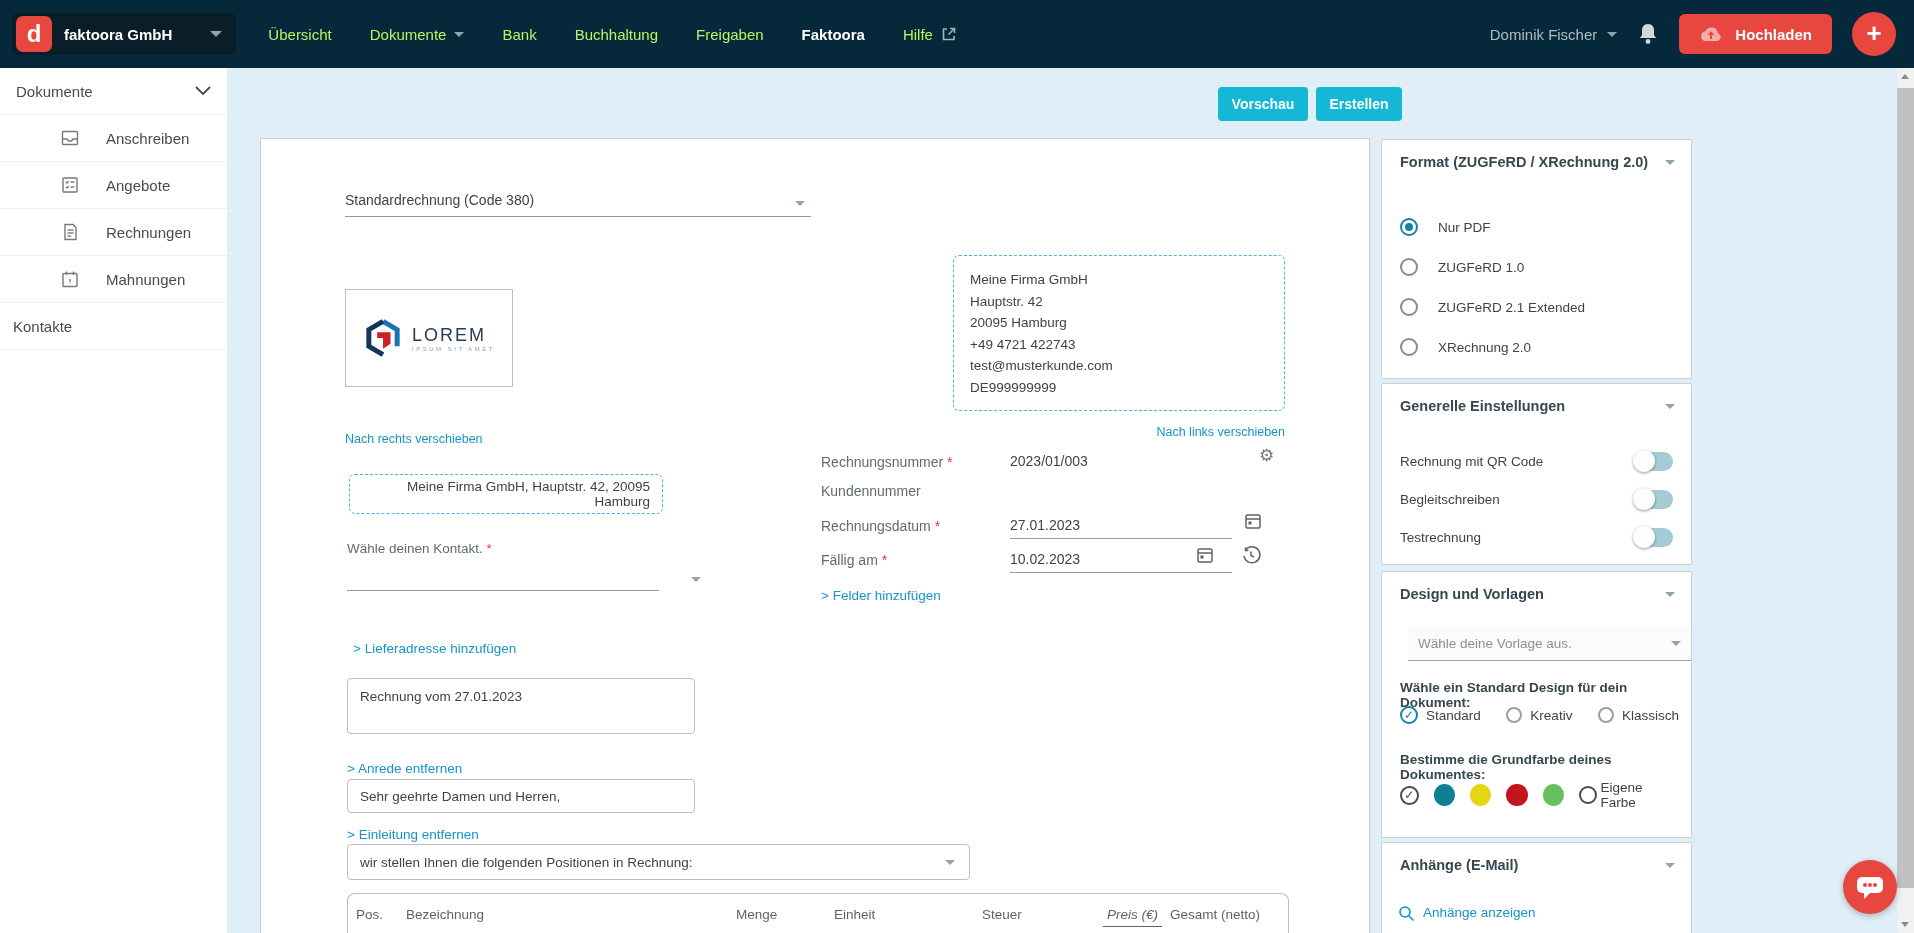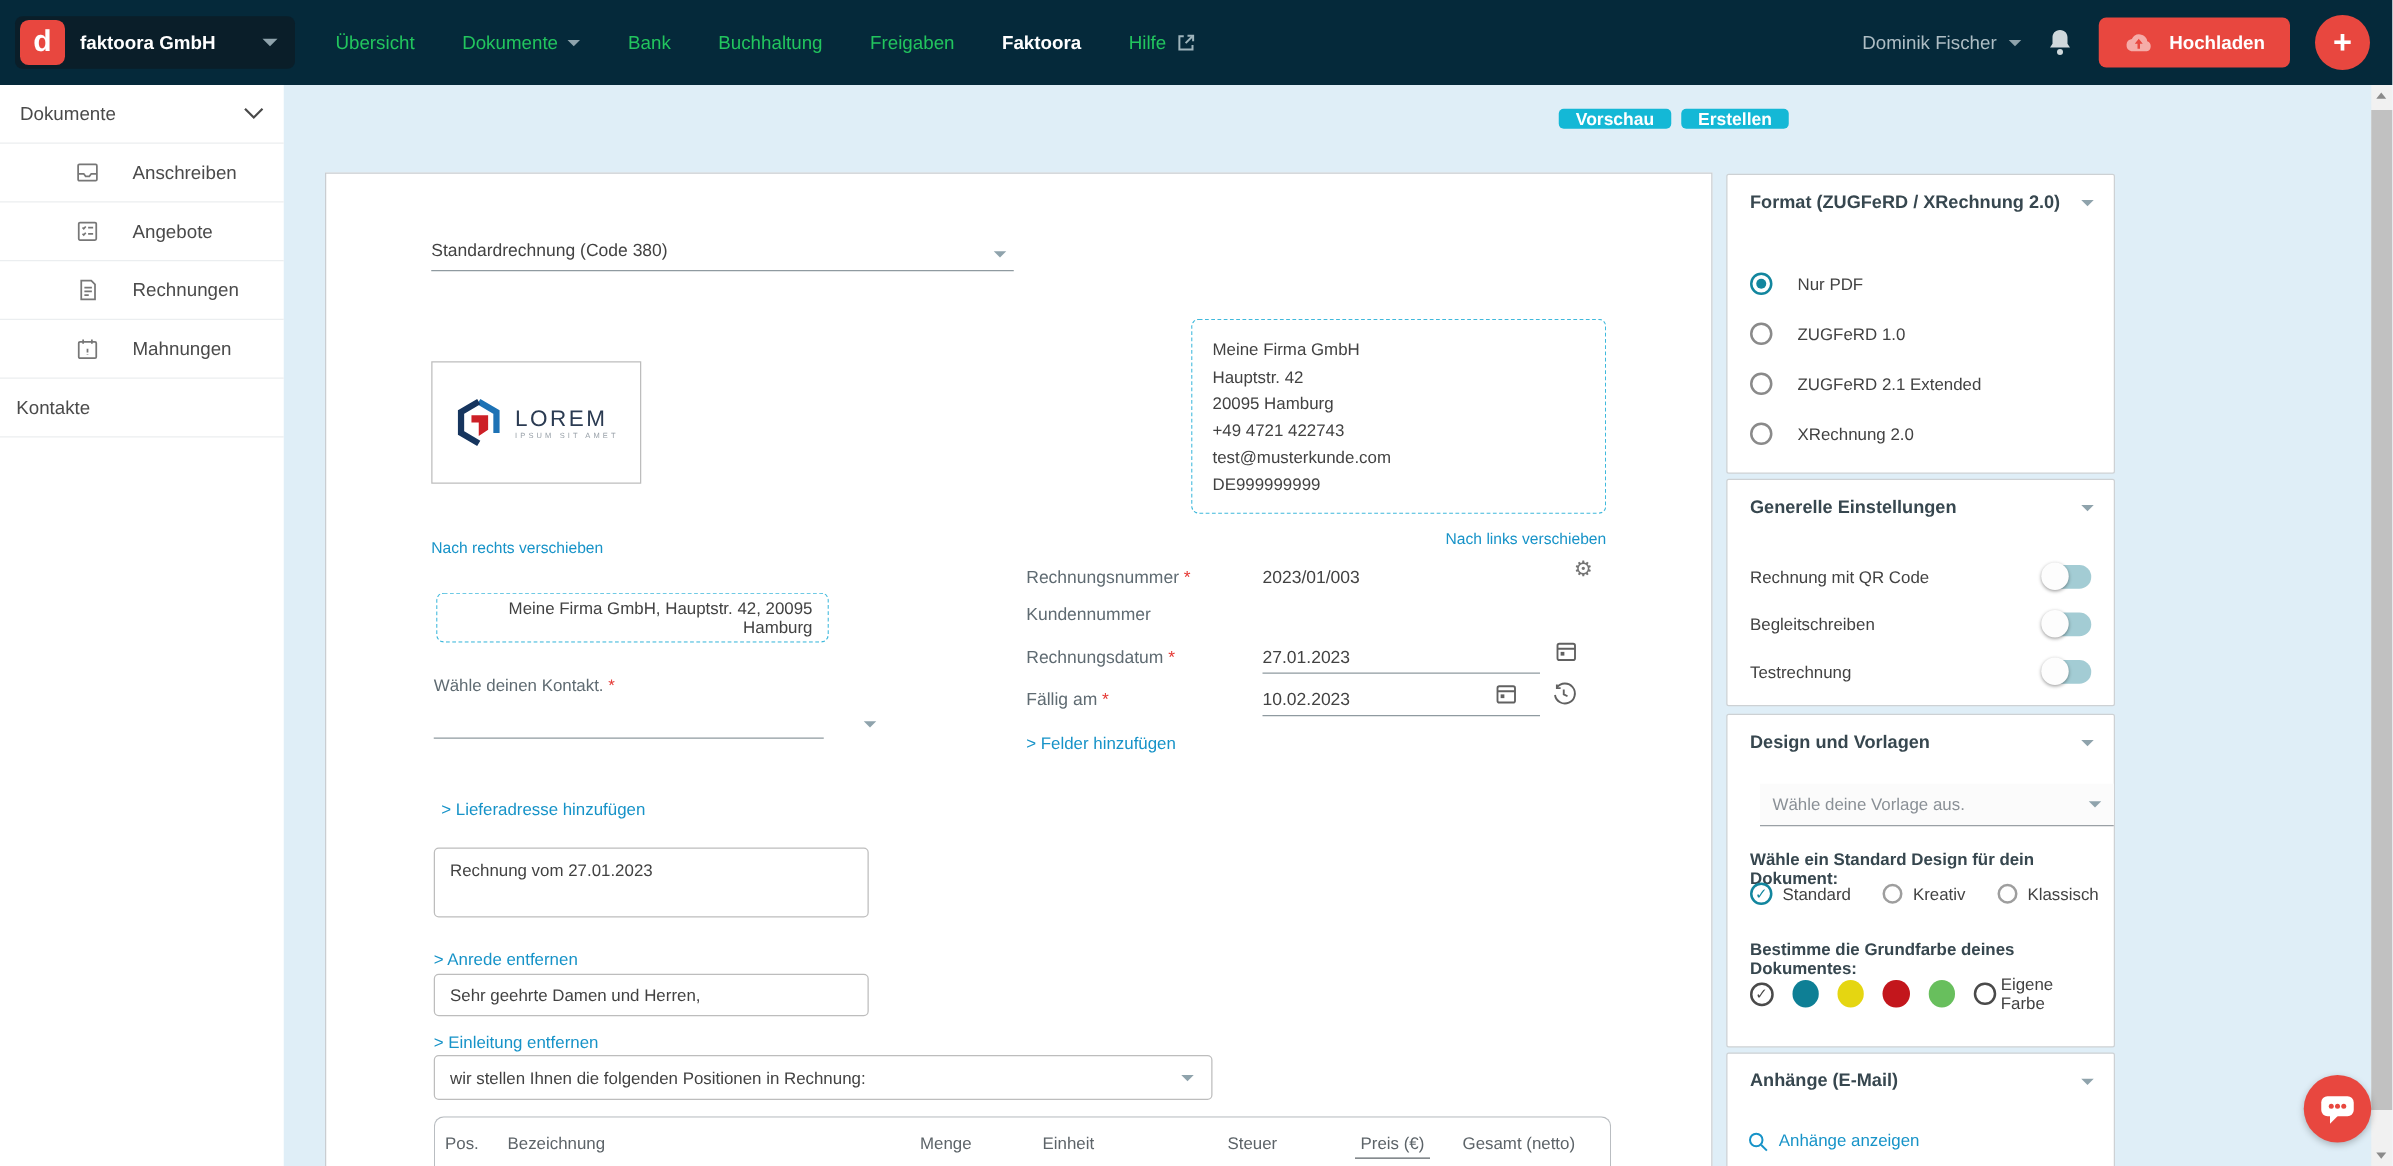--- a/index.html
+++ b/index.html
@@ -12,44 +12,44 @@
   .company-pill { display:flex; align-items:center; background:#0a1e29; border-radius:6px;
                   margin-left:12px; height:42px; padding:0 14px 0 4px; gap:12px; cursor:pointer; }
   .applogo { width:36px; height:36px; background:#e8473f; border-radius:7px; color:#fff;
              font-size:24px; font-weight:bold; display:flex; align-items:center; justify-content:center; }
   .company-name { color:#fff; font-weight:bold; font-size:15px; }
   .caret { width:0; height:0; border-left:5px solid transparent; border-right:5px solid transparent;
            border-top:5px solid #8fa3ac; display:inline-block; }
   .caret.big { border-left-width:6px; border-right-width:6px; border-top-width:6px; }
   .company-pill .caret { margin-left:26px; }
   .topnav { display:flex; align-items:center; gap:38px; margin-left:32px; }
-  .topnav .navitem { color:#22c55e; font-size:15px; cursor:pointer; display:flex; align-items:center; gap:8px; }
+  .topnav .navitem { color:#bef264; font-size:15px; cursor:pointer; display:flex; align-items:center; gap:8px; }
   .topnav .navitem.active { color:#ffffff; font-weight:bold; }
   .topbar-right { margin-left:auto; display:flex; align-items:center; gap:20px; margin-right:18px; }
   .user-menu { color:#aebdc4; font-size:15px; display:flex; align-items:center; gap:10px; cursor:pointer; }
   .btn-upload { background:#e8473f; color:#fff; border:none; border-radius:6px; height:40px;
                 padding:0 20px; font-size:15px; font-weight:bold; display:flex; align-items:center;
                 gap:12px; cursor:pointer; font-family:inherit; }
   .btn-plus { width:44px; height:44px; border-radius:50%; background:#e8473f; border:none; color:#fff;
               font-size:26px; font-weight:bold; line-height:1; cursor:pointer; display:flex;
               align-items:center; justify-content:center; padding-bottom:3px; }
 
   
   .sidebar { position:absolute; left:0; top:68px; width:227px; bottom:0; background:#fff; z-index:10; }
   .side-row { height:47px; display:flex; align-items:center; border-bottom:1px solid #ebeef0;
               font-size:15px; color:#4a4a4a; cursor:pointer; }
   .side-header { padding:0 16px; justify-content:space-between; }
   .side-sub { padding-left:60px; gap:26px; }
   .side-plain { padding-left:13px; }
   .side-icon { width:20px; height:20px; display:flex; align-items:center; }
 
   
-  .btn-cyan { position:absolute; height:16px; background:#14b8d6; color:#fff; border:none;
+  .btn-cyan { position:absolute; height:34px; background:#14b8d6; color:#fff; border:none;
               border-radius:4px; font-size:14px; font-weight:bold; font-family:inherit;
-              cursor:pointer; padding:0 12px; z-index:20;margin-left:29px; }
+              cursor:pointer; padding:0 12px; z-index:20; }
   #btn-preview { left:1218px; top:87px; width:90px; }
   #btn-create  { left:1316px; top:87px; width:86px; }
 
   
   .card { position:absolute; left:260px; top:138px; width:1110px; height:900px; background:#fff;
           border:1px solid #c9cdd1; z-index:5; }
   .abs { position:absolute; }
   .u-select { border-bottom:1px solid #8f9aa0; display:flex; align-items:flex-end; padding-bottom:8px; }
   .u-select .txt { font-size:14px; color:#424242; }
   .sel-caret { position:absolute; right:6px; bottom:10px; }
@@ -337,21 +337,21 @@
     <span class="caret" style="position:absolute; right:14px;"></span>
   </div>
 
   <div class="postable abs" style="left:86px; top:754px; width:942px; height:146px;">
     <div class="thead">
       <span class="th" style="width:50px;">Pos.</span>
       <span class="th" style="width:330px;">Bezeichnung</span>
       <span class="th" style="width:98px;">Menge</span>
       <span class="th" style="width:148px;">Einheit</span>
       <span class="th" style="width:84px;">Steuer</span>
-      <span class="th underlined" style="width:104px; text-align:center;"><span>Preis  (€)</span></span>
+      <span class="th underlined" style="width:104px; text-align:right;font-style:italic;"><span>Preis  (€)</span></span>
       <span class="th" style="width:120px;">Gesamt (netto)</span>
     </div>
   </div>
 </section>
 
 <div class="panel" style="top:139px; height:240px;">
   <div class="panel-title">Format (ZUGFeRD / XRechnung 2.0)</div>
   <span class="panel-caret caret"></span>
   <div class="opt-row" style="top:78px;">
     <span class="radio sel"></span>

